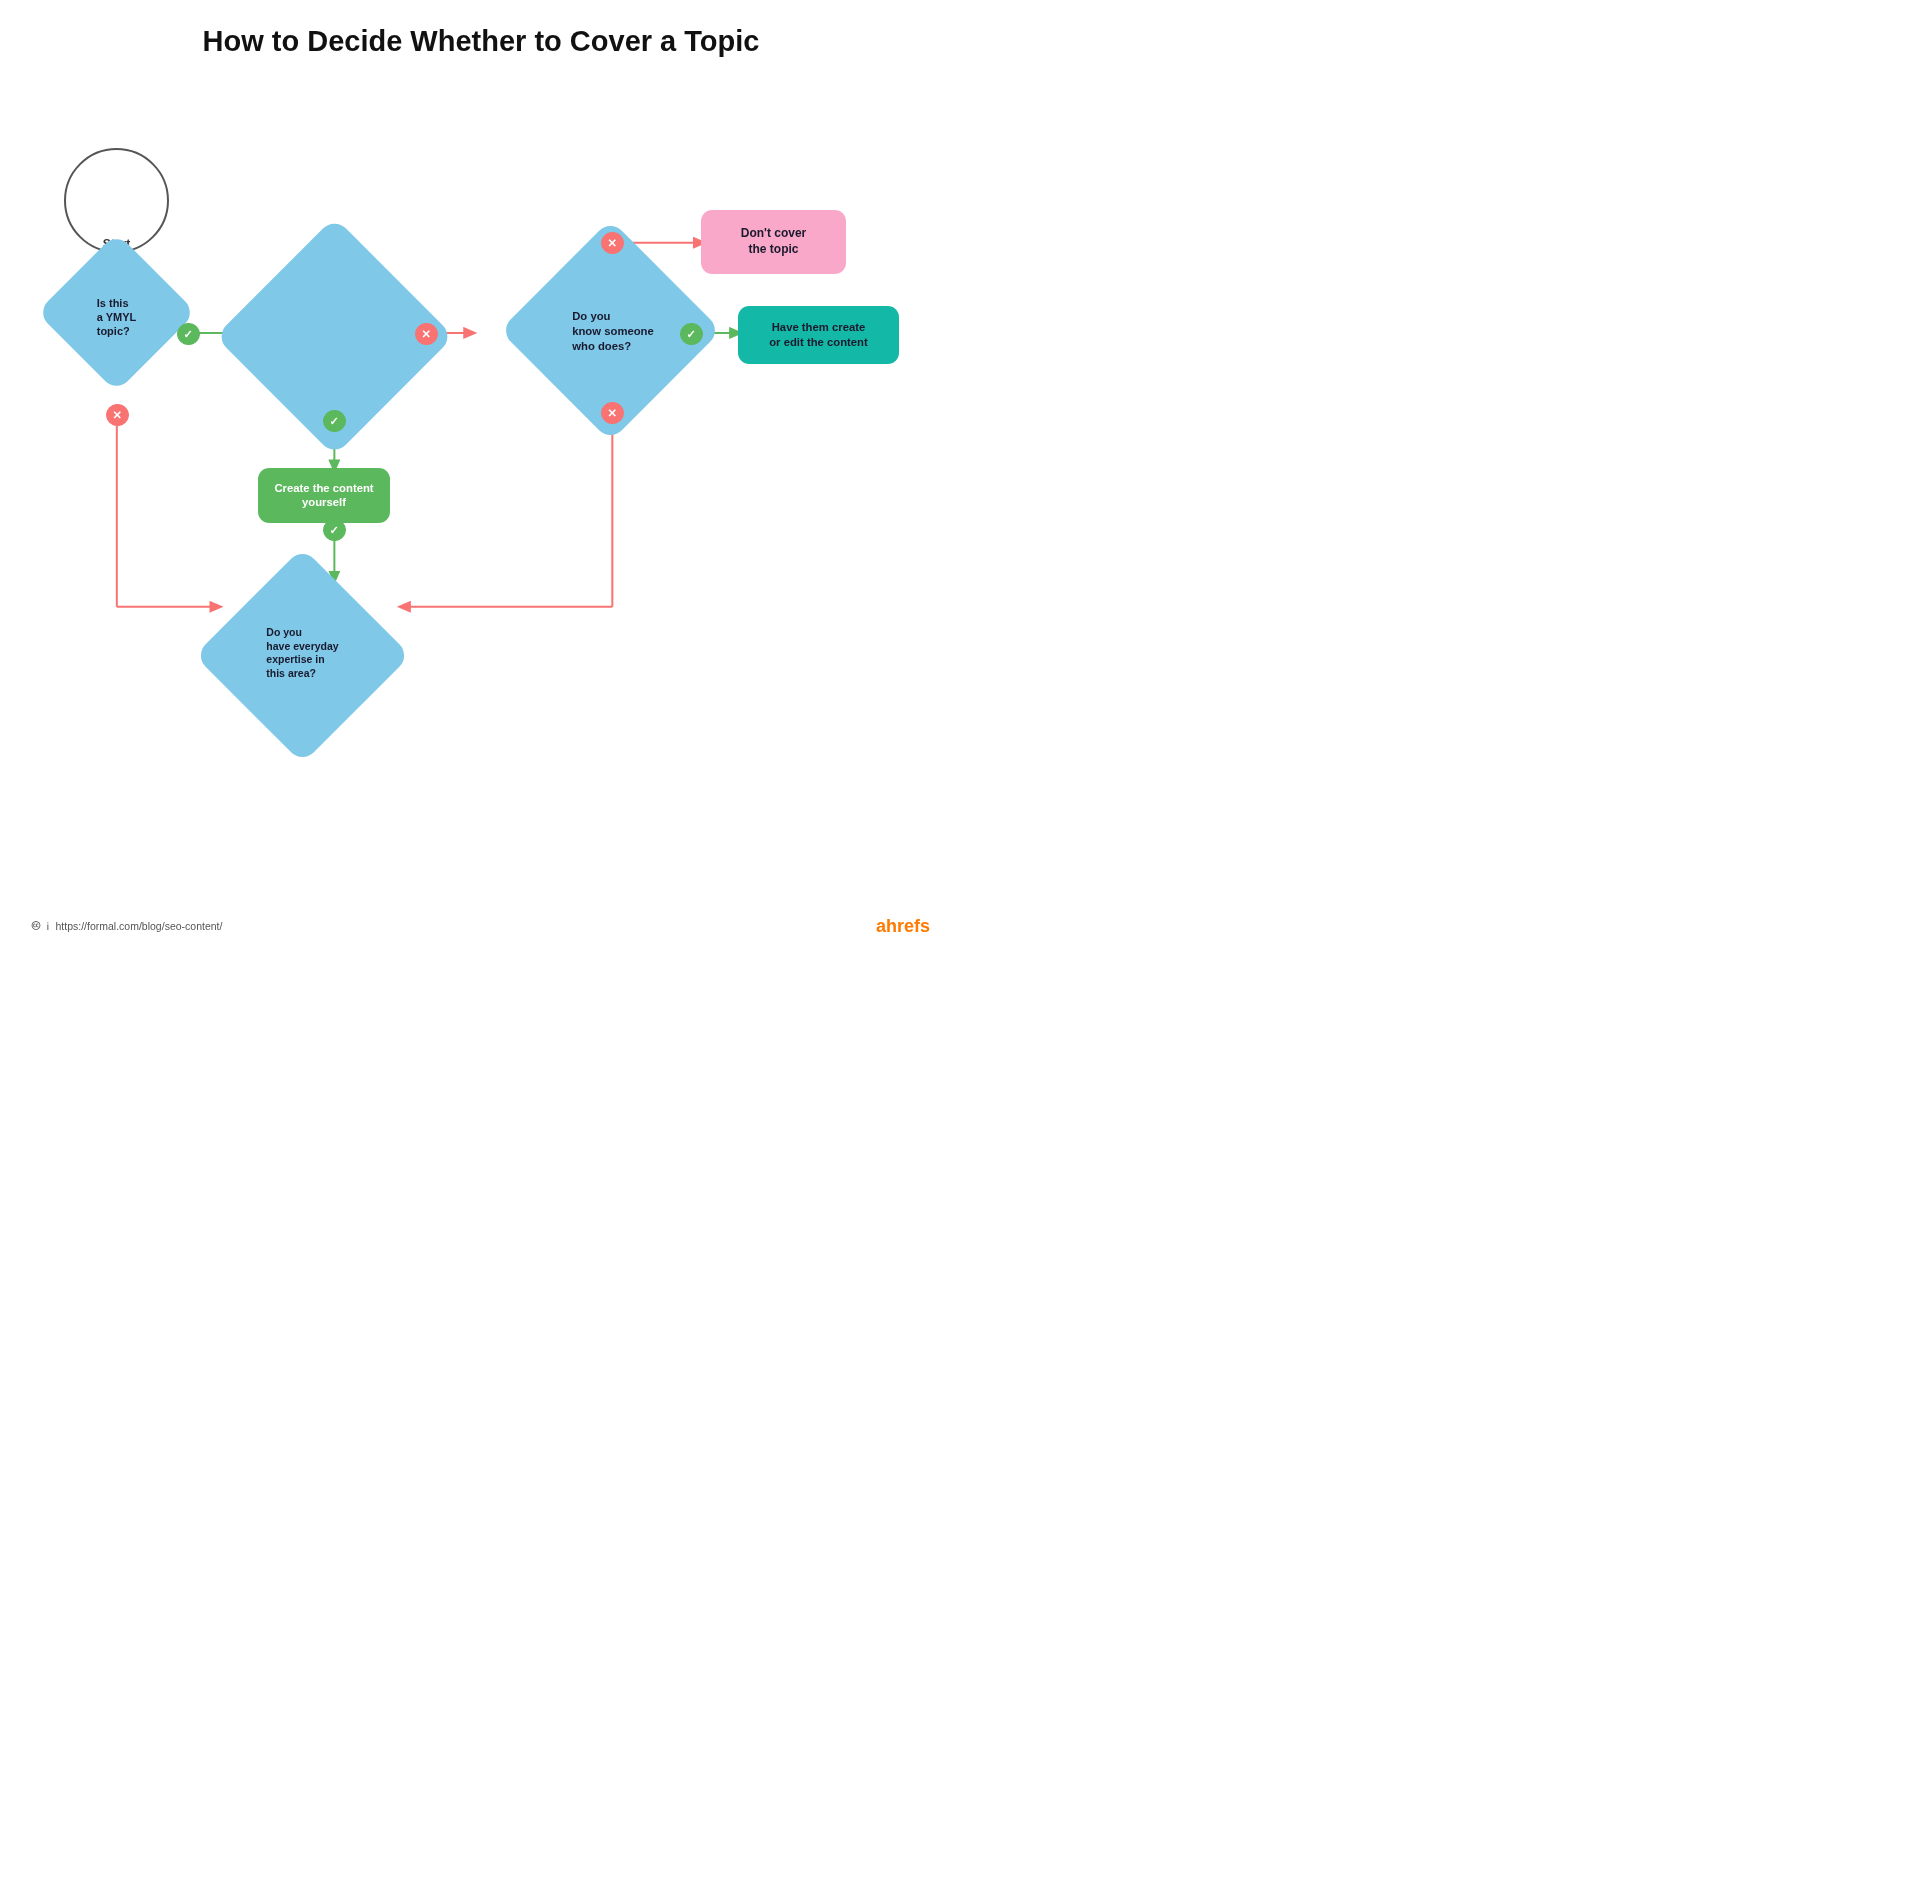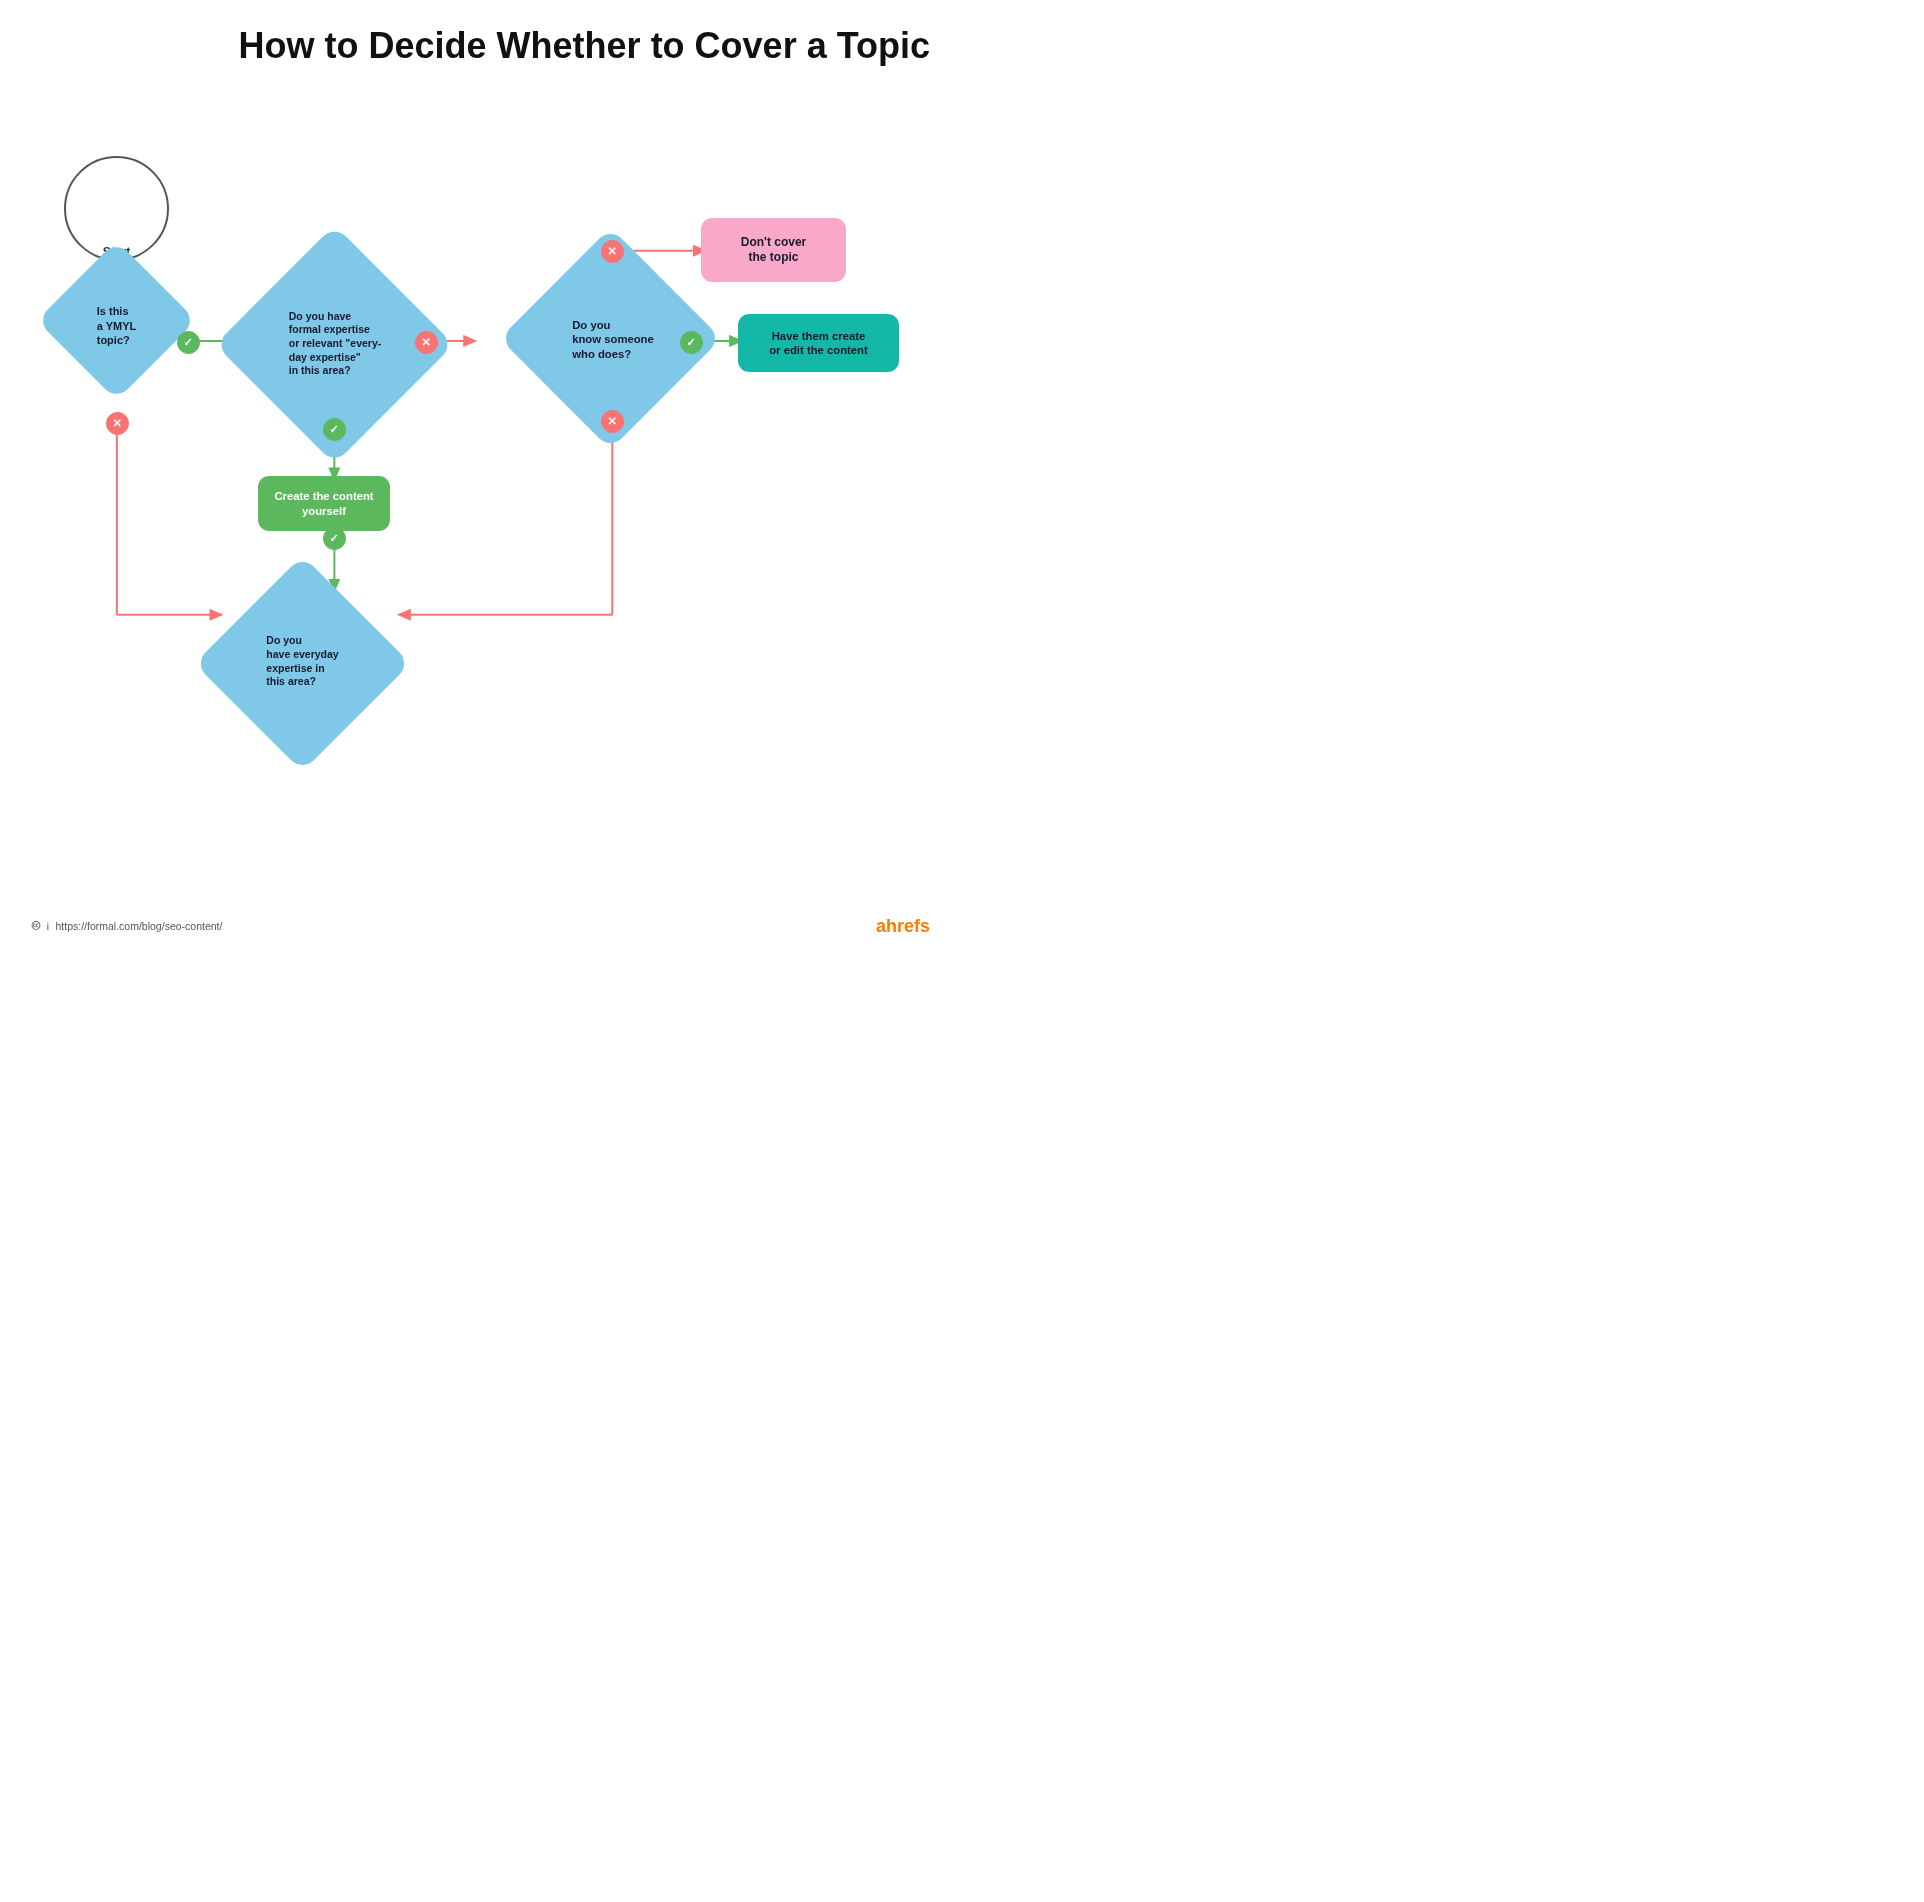--- a/index.html
+++ b/index.html
@@ -6,24 +6,24 @@
     body {
       background: #fff;
       font-family: 'Arial', sans-serif;
       width: 962px;
       height: 951px;
       position: relative;
       overflow: hidden;
     }
 
     .page-title {
-      font-size: 36px;
+      font-size: 29px;
       font-weight: 900;
       color: #111;
-      text-align: right;
+      text-align: center;
       padding: 24px 32px 8px;
       line-height: 1.2;
     }
 
     .diagram-area {
       position: relative;
       width: 100%;
       height: 846px;
     }
 
@@ -180,27 +180,20 @@
   <div class="diamond" style="left:60px; top:189px; width:113px; height:113px;"></div>
   <div class="diamond-text" style="left:44px; top:210px; width:145px; height:81px; font-size:11px;">
     <span style="white-space:pre-line;">Is this
 a YMYL
 topic?</span>
   </div>
 
   <div class="connector connector-check" style="left:177px; top:256px;">✓</div>
 
   <div class="diamond" style="left:250px; top:185px; width:169px; height:169px;"></div>
-  <div class="diamond-text" style="left:230px; top:200px; width:210px; height:137px; font-size:10.5px;">
-    <span style="white-space:pre-line;">Do you have
-formal expertise
-or relevant "every-
-day expertise"
-in this area?</span>
-  </div>
 
   <div class="connector connector-x" style="left:415px; top:256px;">✕</div>
 
   <div class="connector connector-check" style="left:323px; top:343px;">✓</div>
 
   <div class="outcome outcome-green" style="left:258px; top:401px; width:132px; height:55px; font-size:11.3px;">
     <span style="white-space:pre-line;">Create the content
 yourself</span>
   </div>
 

